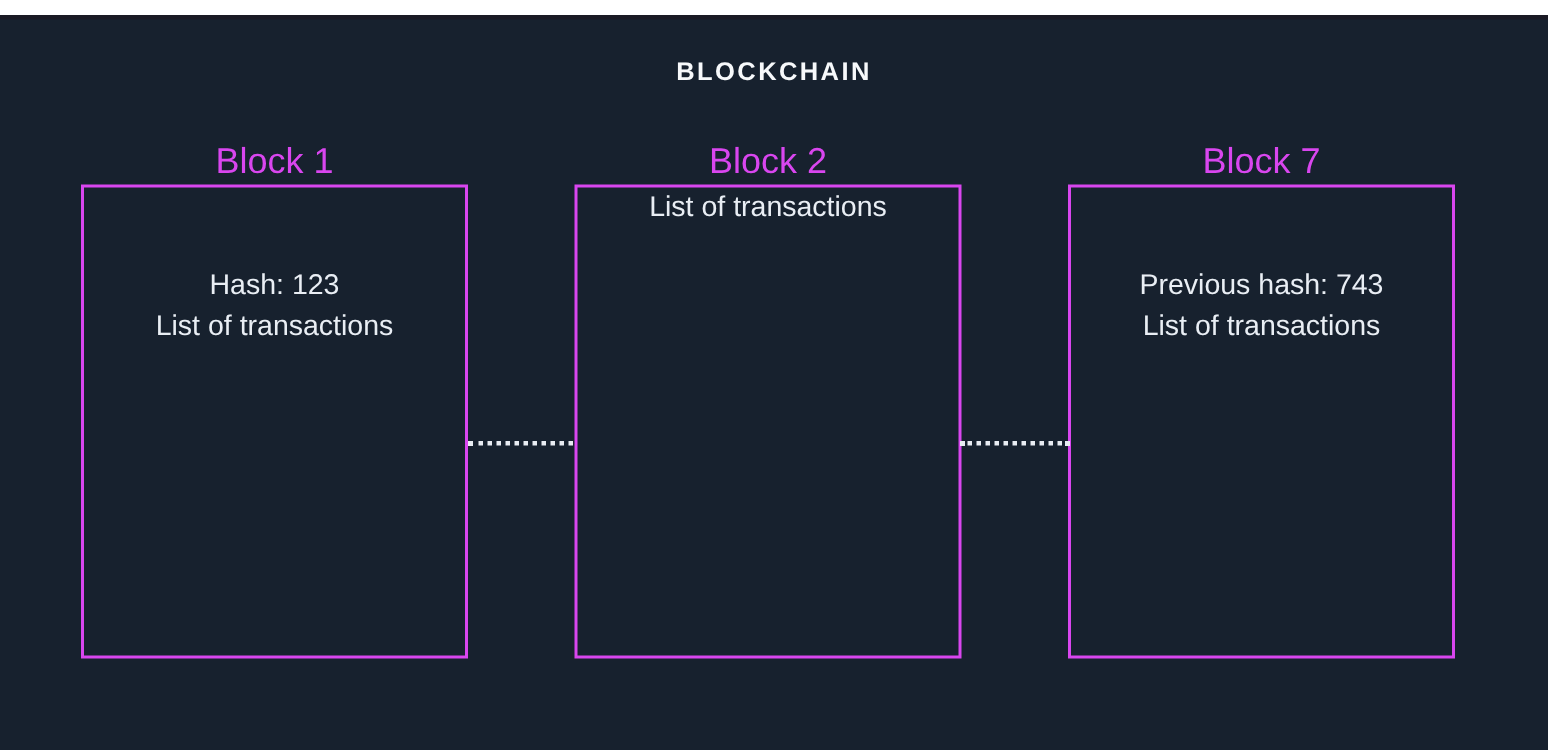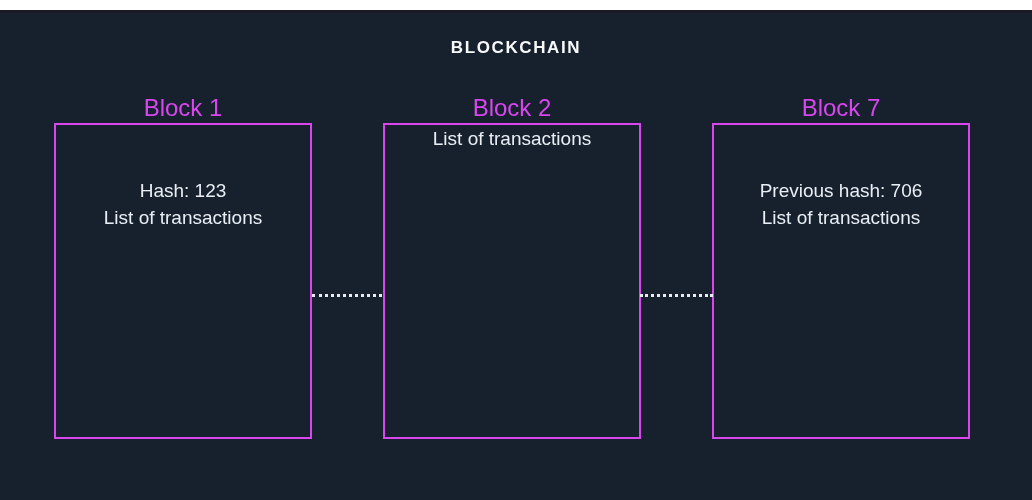--- a/index.html
+++ b/index.html
@@ -112,21 +112,21 @@
         <div class="block-label">Block 2</div>
         <div class="block-box">
           <div class="transactions-line">List of transactions</div>
         </div>
       </div>
 
       <div class="block">
         <div class="block-label">Block 7</div>
         <div class="block-box">
           <div class="hash-group">
-            <div>Previous hash: 706</div>
+            <div>Previous hash: 743</div>
           </div>
           <div class="transactions-line">List of transactions</div>
         </div>
       </div>
 
     </div>
 
     <div class="connector connector-1"></div>
     <div class="connector connector-2"></div>
   </div>

